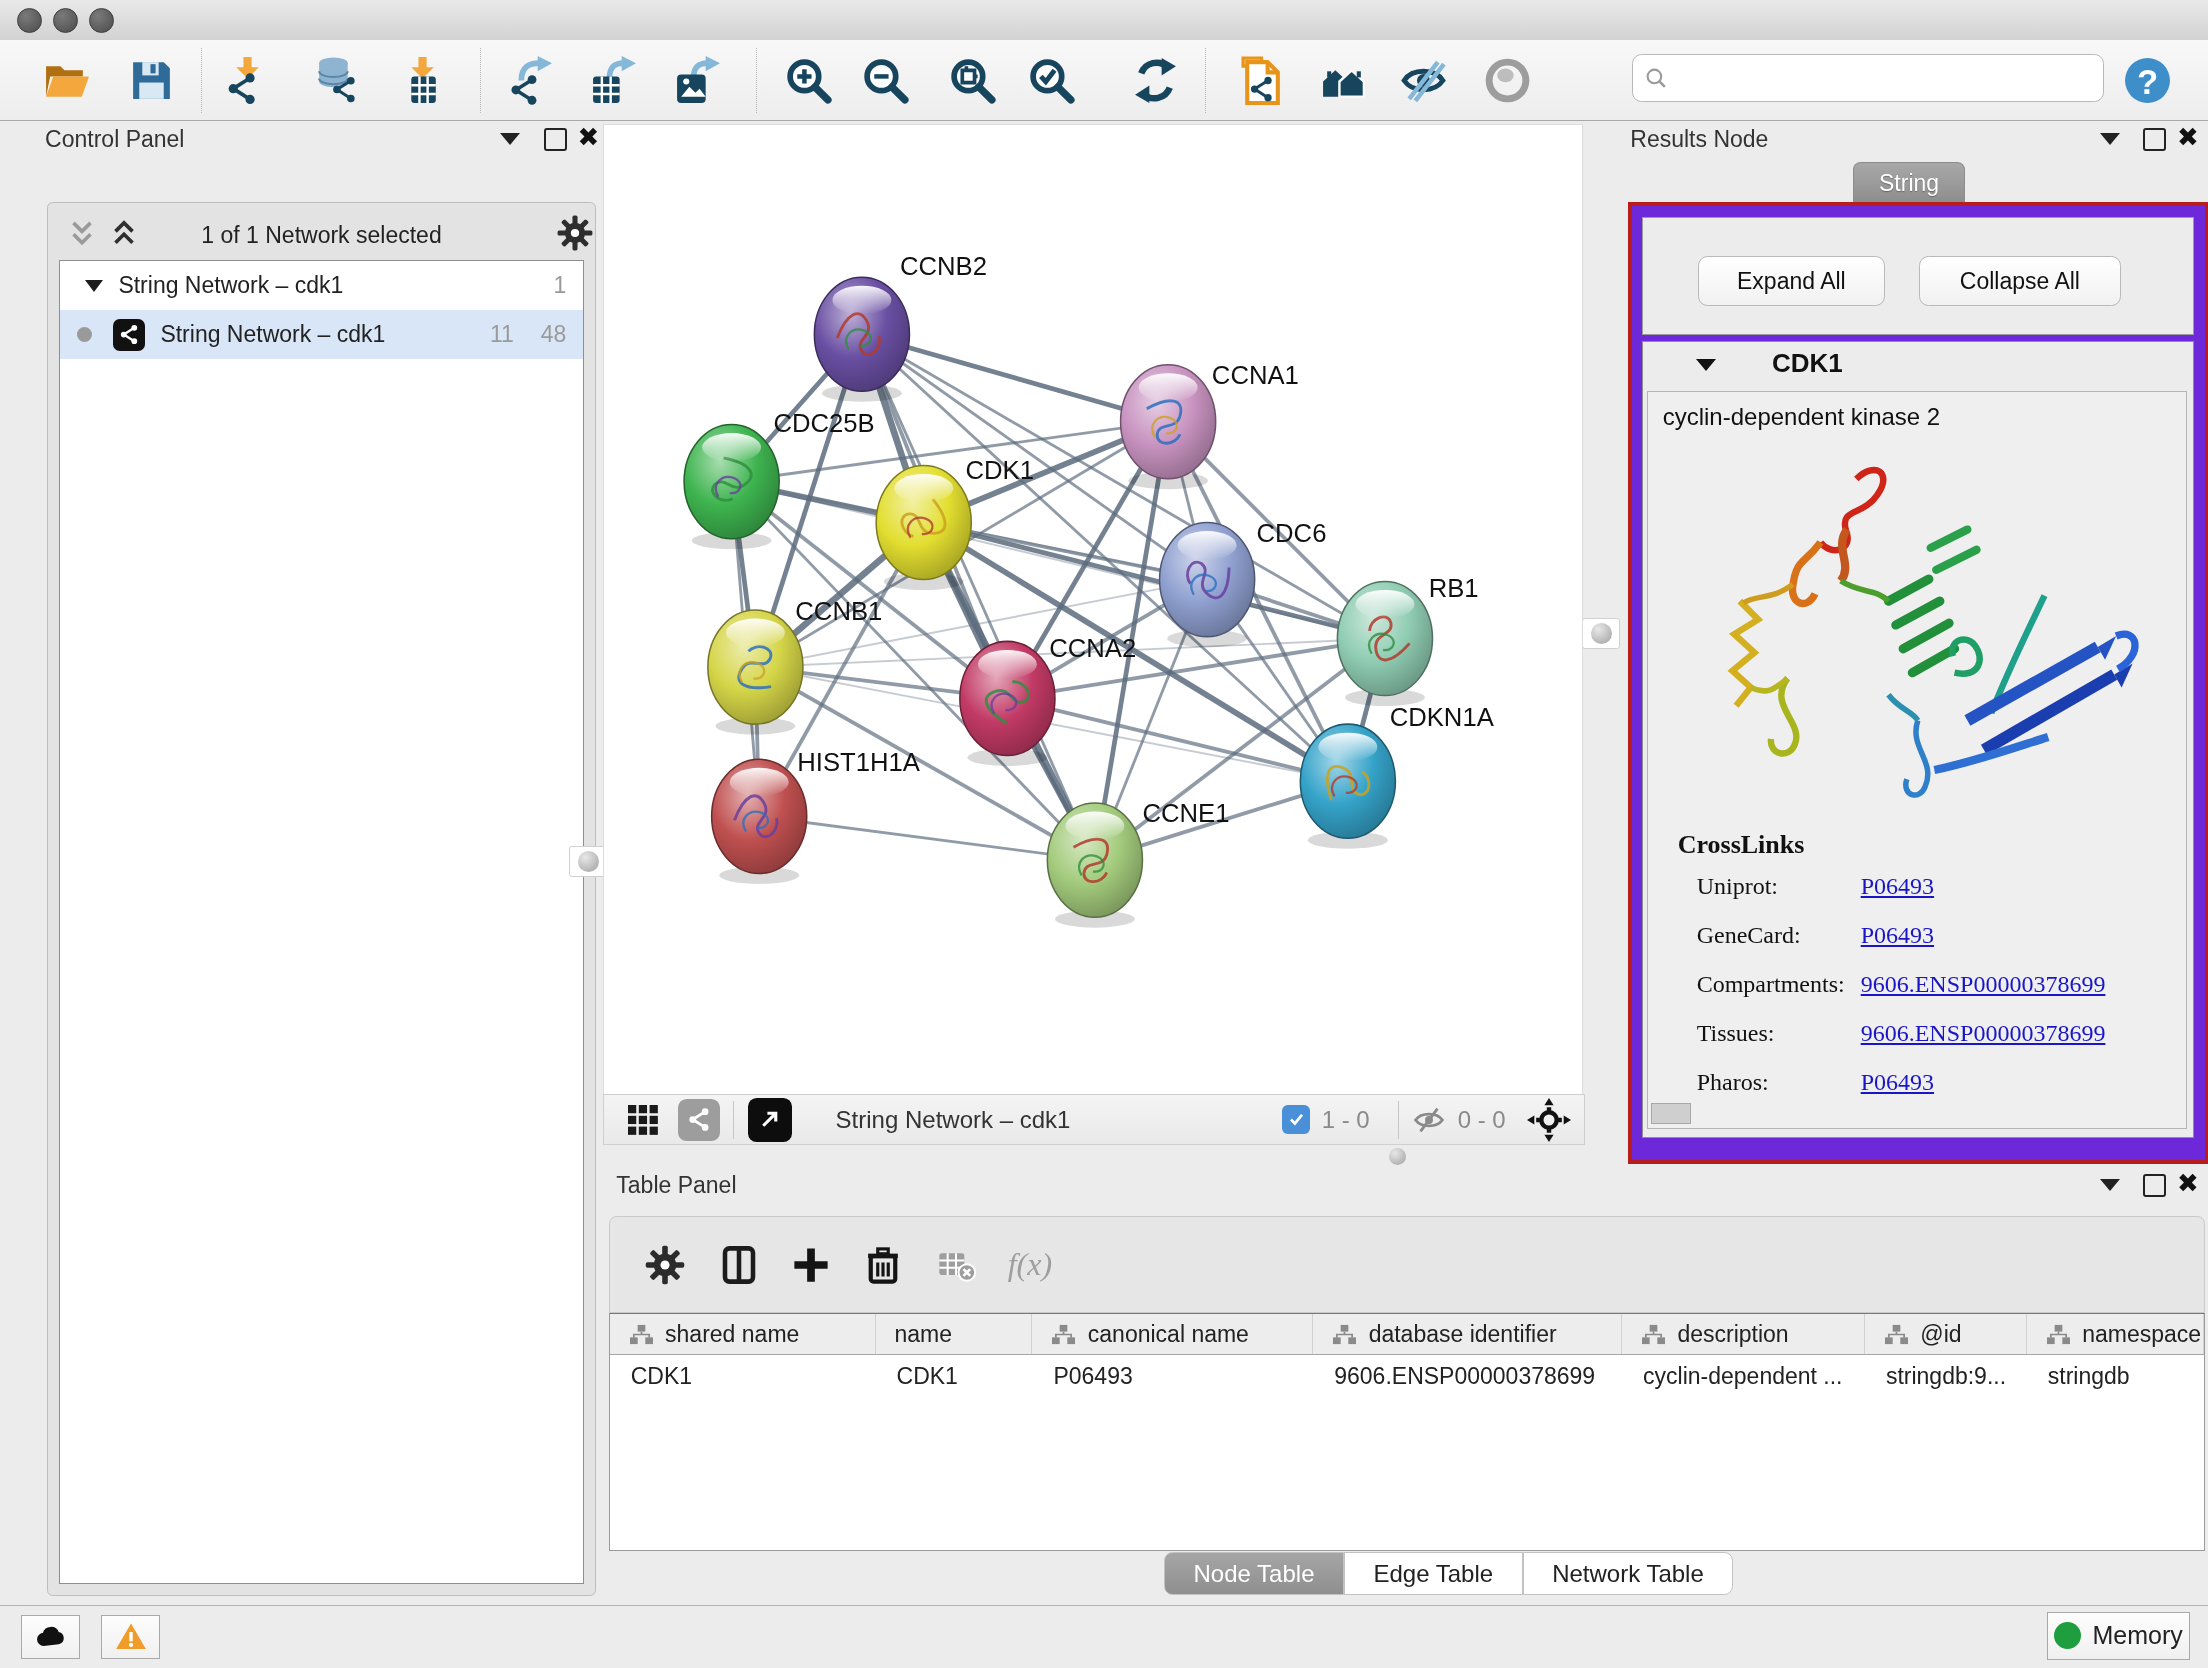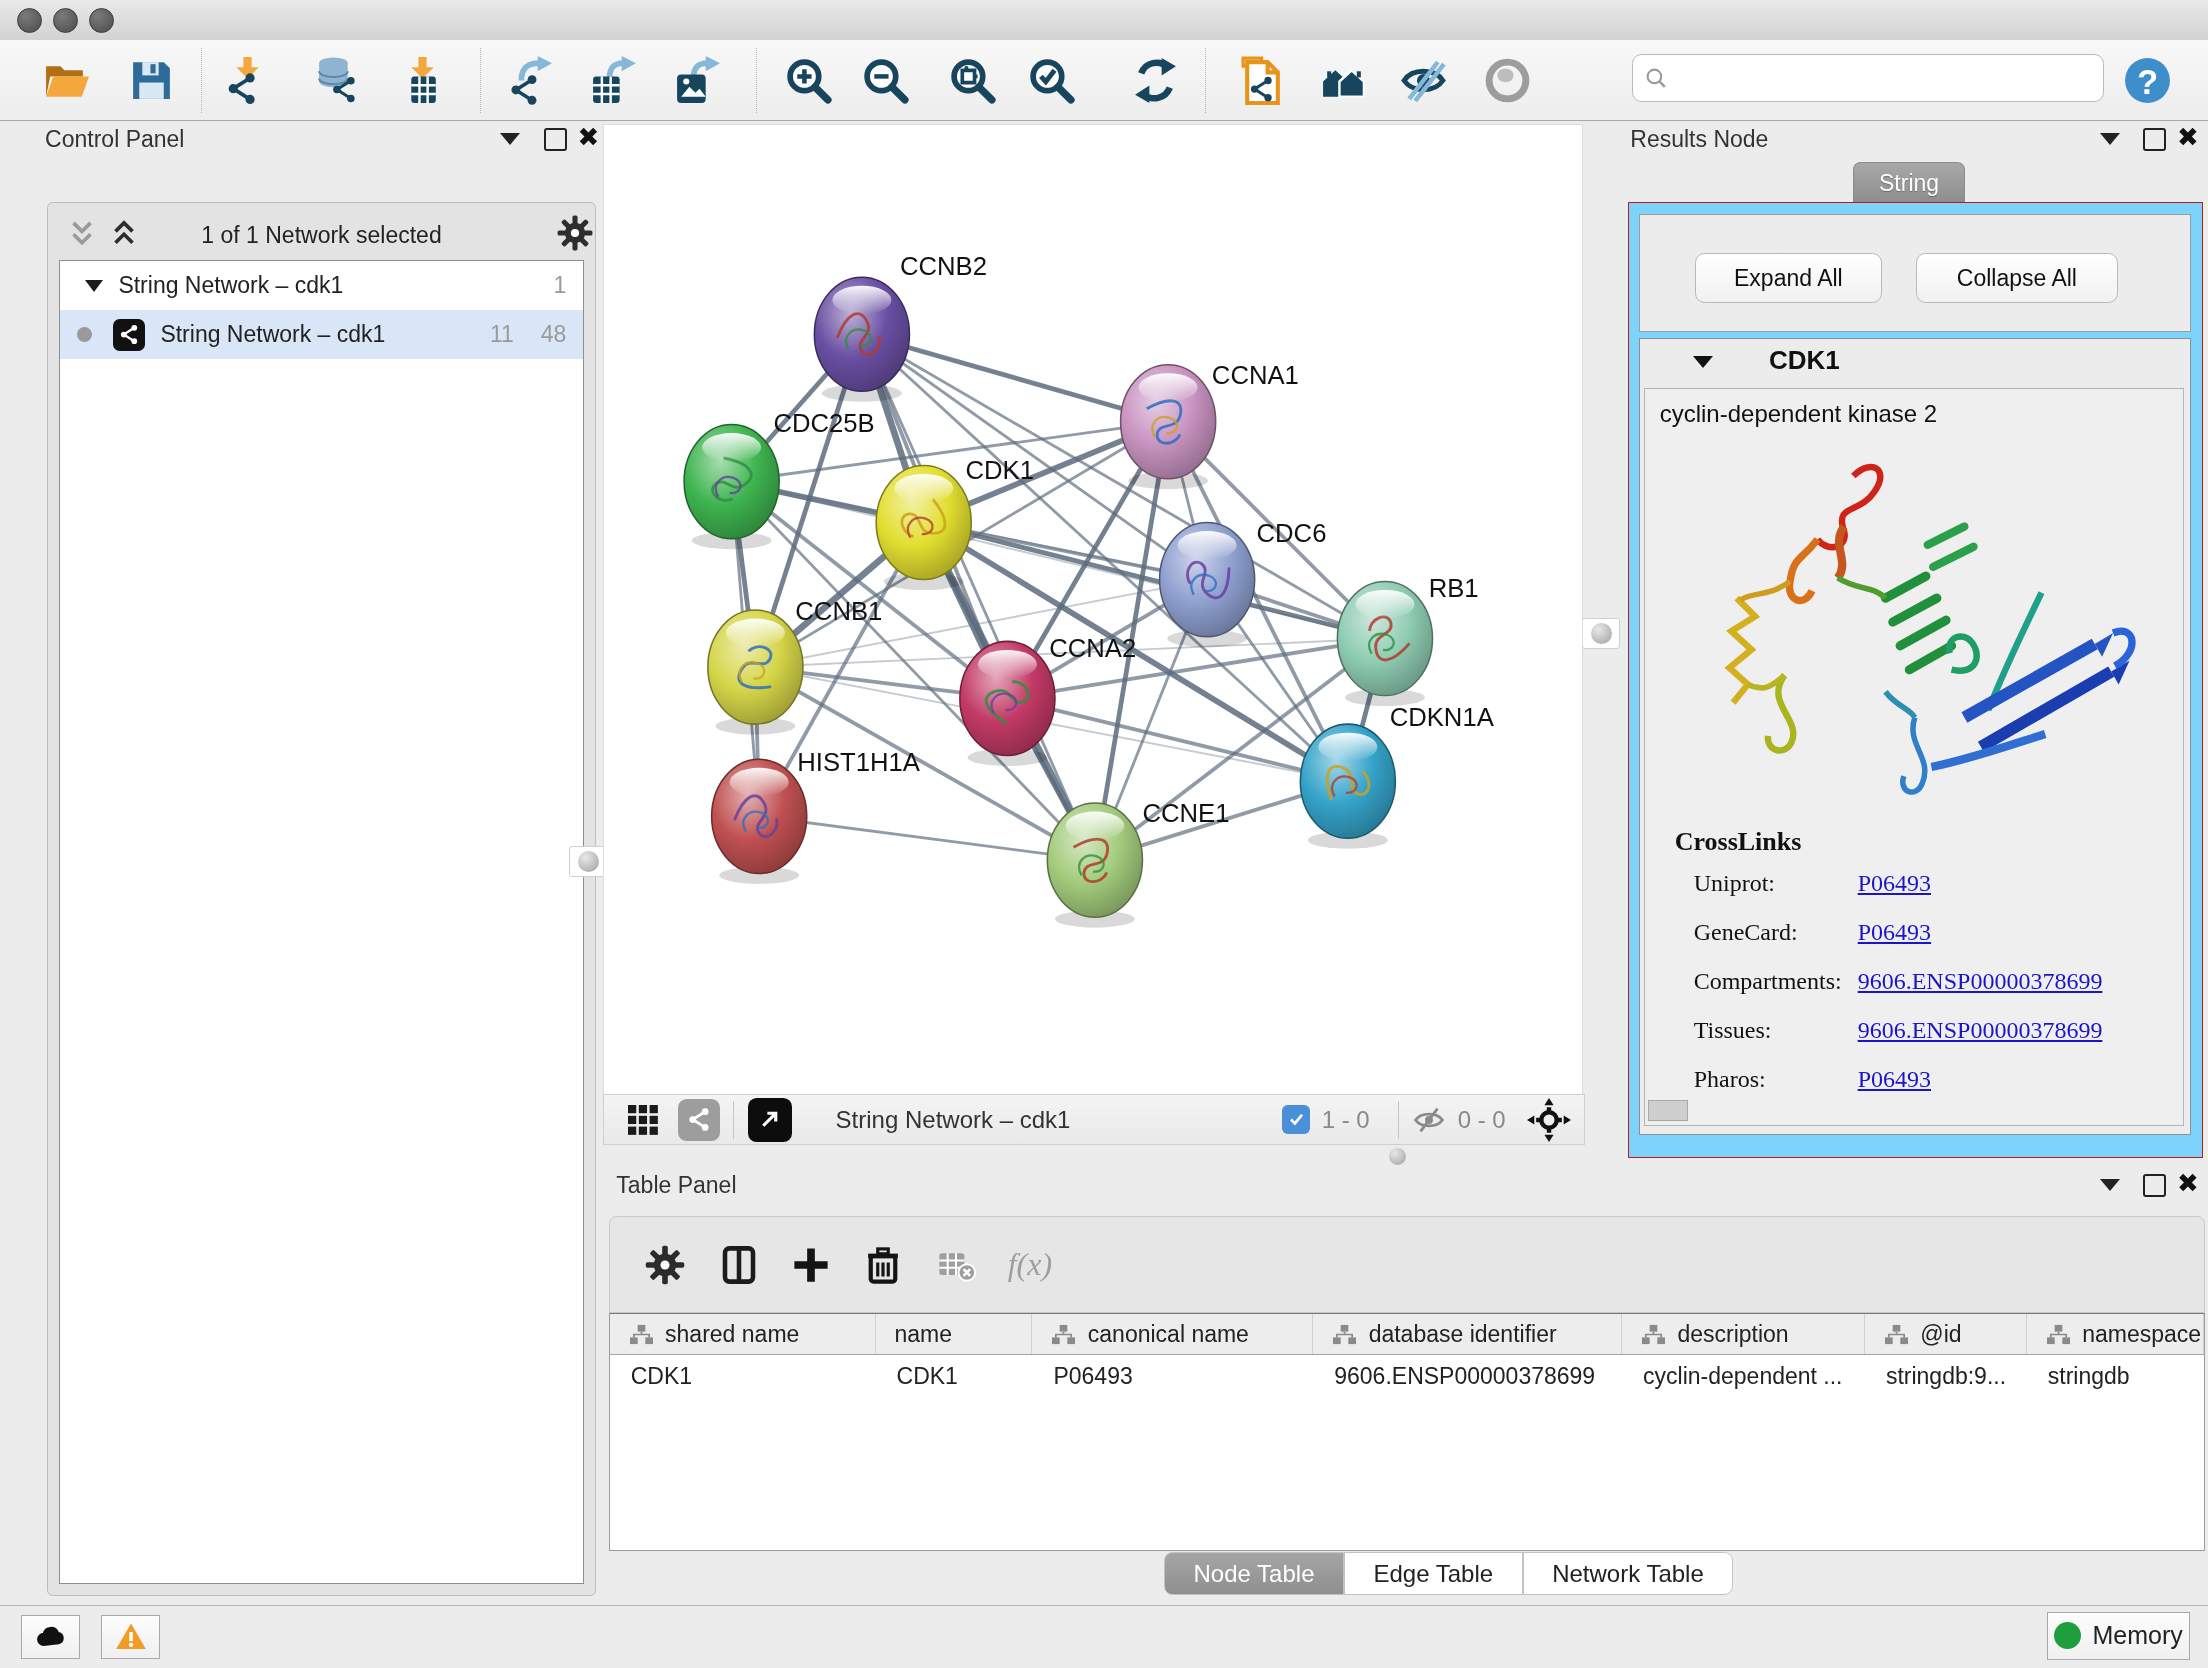--- a/index.html
+++ b/index.html
@@ -37,21 +37,21 @@
   .rowsel{background:#d9e6f7;}
   .sharebadge{width:32px;height:32px;border-radius:6.7px;background:#111;display:flex;align-items:center;justify-content:center;}
   
   #netpanel{left:603px;top:124px;width:978px;height:970px;background:#fff;border:1px solid #dcdcdc;}
   #netbar{left:603px;top:1094px;width:980px;height:49px;background:linear-gradient(#f4f4f4,#e9e9e9);border:1px solid #cfcfcf;display:flex;align-items:center;}
   .nbsep{width:0;height:38px;border-left:1px solid #c6c6c6;margin:0 13.3px;}
   .grip{width:36px;height:28.5px;background:#fff;border:1px solid #d0d0d0;display:flex;align-items:center;justify-content:center;border-radius:2.9px;}
   .gripdot{width:21px;height:21px;border-radius:50%;background:radial-gradient(circle at 35% 30%,#e8e8e8,#9f9f9f);}
   
   #respanel{left:1617px;top:120px;width:592px;height:1474px;}
-  #res-content{left:11.4px;top:82px;width:573px;height:954px;background:#7dd3fc;border:1px solid #b91c1c;}
+  #res-content{left:11.4px;top:82px;width:573px;height:954px;background:#6d28d9;border:4px solid #b91c1c;}
   .inset{border:1.9px solid #9c9c9c;background:#ececec;}
   .btnw{background:linear-gradient(#ffffff,#f1f1f1);border:1px solid #b9b9b9;border-radius:9.5px;font-size:23px;color:#111;display:flex;align-items:center;justify-content:center;}
   .serif{font-family:"Liberation Serif","DejaVu Serif",serif;}
   .cl-row{display:flex;font-size:24px;margin-bottom:22px;}
   .cl-label{width:164px;color:#111;}
   .cl-link{color:#1a16c8;text-decoration:underline;}
   
   #tblpanel{left:603px;top:1168px;width:1605px;height:426px;}
   #tbl-toolbar{left:5.7px;top:48px;width:1594px;height:95px;background:#e6e6e6;border:1px solid #c9c9c9;border-radius:7.6px 7.6px 0 0;display:flex;align-items:center;}
   #tbl-area{left:5.7px;top:145px;width:1594px;height:236px;background:#fff;border:1px solid #9a9a9a;border-top:1.9px solid #777;}

